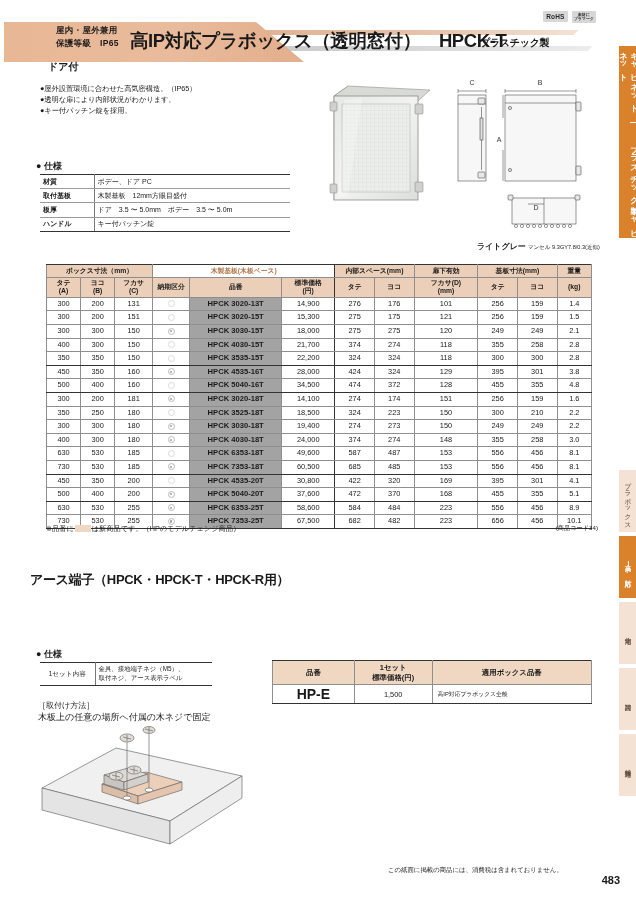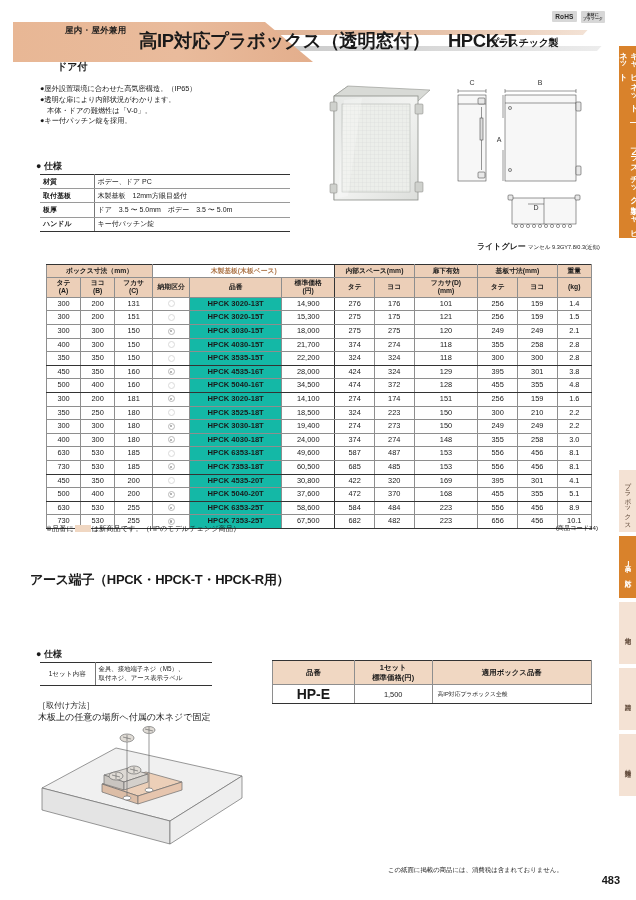--- a/index.html
+++ b/index.html
@@ -8,21 +8,21 @@
     width: 636px; height: 900px;
     background: #ffffff;
     font-family: "Liberation Sans", "DejaVu Sans", sans-serif;
     color: #1a1a1a;
     position: relative;
     overflow: hidden;
     font-size: 8px;
   }
 
   
-  .header { position:absolute; left:13px; top:0; width:604px; height:72px;padding-left:21px; }
+  .header { position:absolute; left:4px; top:0; width:604px; height:72px;padding-left:21px; }
   .hdr-banner {
     position:absolute; left:0; top:22px; width:300px; height:40px;
     background: linear-gradient(90deg,#e8b795 0%, #e9bb9c 55%, #e3ae8c 100%);
     clip-path: polygon(0 0, 252px 0, 300px 40px, 0 40px);
   }
   .hdr-banner-text {
     position:absolute; left:52px; top:24px; width:210px;
     font-size:8.5px; font-weight:bold; line-height:13px; color:#1a1a1a;
     letter-spacing:0.3px;
   }
@@ -88,21 +88,21 @@
   }
   .maintable th, .maintable td {
     border:0.5px solid #8e8e8e; padding:0; line-height:12.6px; height:12.6px;
   }
   .maintable thead th { background:#eccfb8; font-weight:bold; font-size:6.8px; line-height:9px; }
   .maintable thead th.lead { background:#fff; }
   .maintable thead th.two { line-height:8.6px; padding:1px 0; }
   .maintable .grp-left { border-left:1.3px solid #333; }
   .maintable .grp-right { border-right:1.3px solid #333; }
   .maintable .top-edge { border-top:1.3px solid #333; }
-  .maintable td.pn { background:#14b8a6; font-weight:bold; font-size:7.6px; }
+  .maintable td.pn { background:#a3a3a3; font-weight:bold; font-size:7.6px; }
   .maintable tr.band-end td { border-bottom:1.3px solid #333; }
   .mark { display:inline-block; width:7px; height:7px; border-radius:50%; position:relative; vertical-align:middle; }
   .mark.d { border:1.1px solid #b9b9b9; }
   .mark.d::after {
     content:""; position:absolute; left:1.4px; top:1.4px; width:2.4px; height:2.4px;
     border-radius:50%; background:#9e9e9e;
   }
   .mark.s { border:1px solid #dadada; }
 
   .table-note { position:absolute; left:46px; top:524px; font-size:7.2px; }
@@ -162,37 +162,37 @@
 </style>
 </head>
 <body>
 
 <div class="header">
   <div class="hdr-line-a"></div>
   <div class="hdr-line-b"></div>
   <div class="hdr-banner"></div>
   <div class="hdr-banner-text">
     <div>屋内・屋外兼用</div>
+    <div>保護等級　IP65</div>
   </div>
   <div class="hdr-title">高IP対応プラボックス（透明窓付）　HPCK-T</div>
   <div class="hdr-sub">プラスチック製</div>
   <div class="badges">
     <div class="badge-rohs">RoHS</div>
     <div class="badge-recycle">
       <div>素材に</div>
       <div>プラマーク</div>
     </div>
   </div>
   <div class="door-label">ドア付</div>
 </div>
 
 <div class="features">
   <div class="feature-line">●屋外設置環境に合わせた高気密構造。（IP65）</div>
   <div class="feature-line">●透明な扉により内部状況がわかります。</div>
-  <div class="feature-line indent">本体・ドアの難燃性は「V-0」。</div>
   <div class="feature-line">●キー付パッチン錠を採用。</div>
 </div>
 
 <div class="spec-head">● 仕様</div>
 <table class="spec-table">
   <tbody>
     <tr>
       <td class="k">材質</td>
       <td>ボデー、ドア PC</td>
     </tr>

